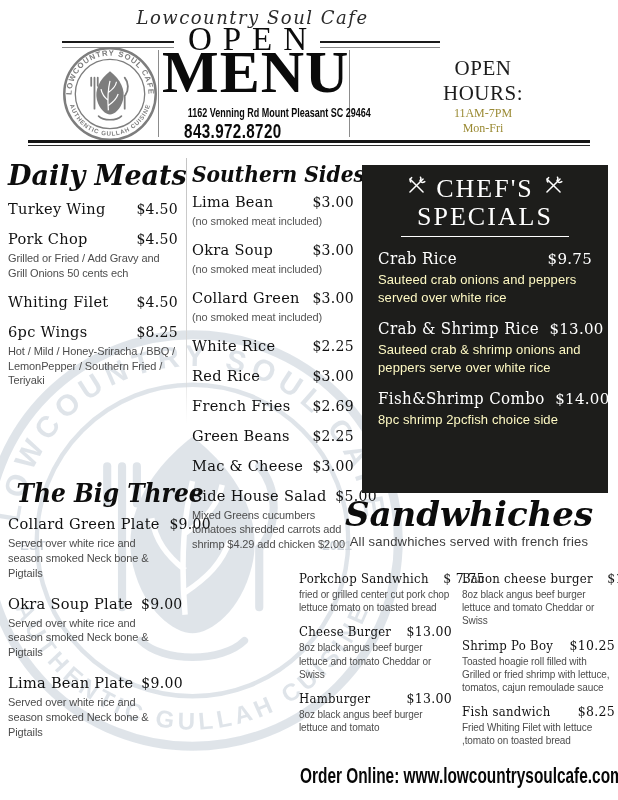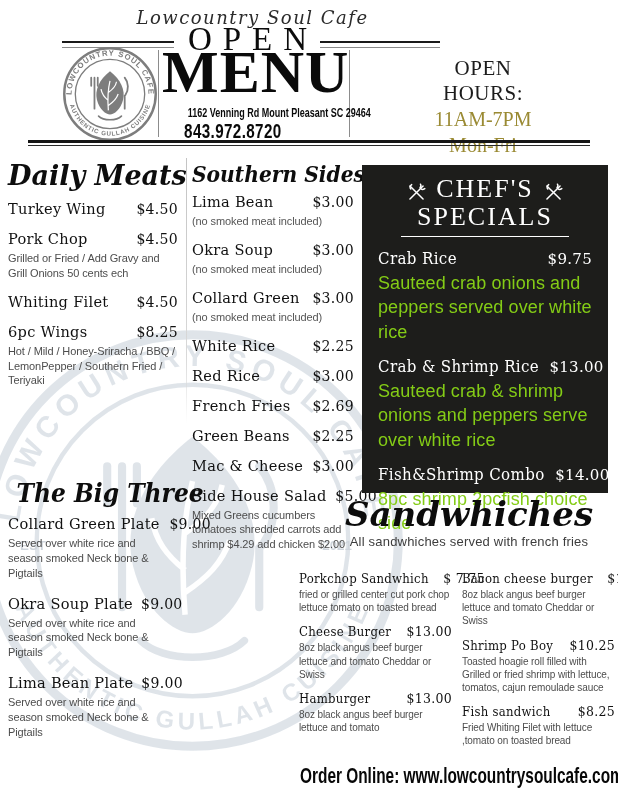--- a/index.html
+++ b/index.html
@@ -19,21 +19,21 @@
   .vline.v1{left:158px}.vline.v2{left:349px}
   .center-block{position:absolute;top:44px;left:162px;width:184px;text-align:left;}
   .menu-title{font-family:"Liberation Serif",serif;font-weight:700;font-size:60px;line-height:.95;
     letter-spacing:1px;color:#0a0a0a;}
   .address{margin-top:5px;font-family:"Liberation Sans",sans-serif;font-weight:700;font-size:12.5px;
     white-space:nowrap;transform:scaleX(.72);transform-origin:50% 50%;color:#0a0a0a;}
   .phone{font-family:"Liberation Sans",sans-serif;font-weight:700;font-size:20px;white-space:nowrap;
     transform:scaleX(.76);transform-origin:50% 50%;letter-spacing:.5px;color:#0a0a0a;}
   .hours{position:absolute;top:56px;left:408px;width:150px;text-align:center;font-family:"Liberation Serif",serif;}
   .hours .line{font-size:21px;line-height:1.18;color:#1c1c1c;letter-spacing:.5px;}
-  .hours .accent{font-size:20px;line-height:1.3;color:#9a8a33;}
+  .hours .accent{font-size:12px;line-height:1.3;color:#9a8a33;}
   .header-rule{position:absolute;top:140px;left:28px;width:562px;border-top:3.5px solid #161616;}
   .header-rule::after{content:"";display:block;margin-top:2px;border-top:1.5px solid #2a2a2a;}
 
   
   .watermark{position:absolute;top:318px;left:-30px;width:445px;height:445px;opacity:.42;pointer-events:none;}
 
   
   .col{position:absolute;}
   #col-daily{left:8px;top:160px;width:170px;}
   #col-big3{left:8px;top:478px;width:170px;}
@@ -54,26 +54,26 @@
     margin-top:3px;letter-spacing:-.1px;}
   #col-big3 .mi{margin-bottom:14px;}
   #col-big3 .mi-desc{max-width:150px;}
   .paren{color:#555;}
 
   
   #chefs-box{left:362px;top:165px;width:246px;height:328px;background:#1d1d1b;color:#fff;
     padding:10px 16px;box-sizing:border-box;}
   .chef-title{text-align:center;font-family:"Liberation Serif",serif;font-size:26px;letter-spacing:2px;
     color:#fff;line-height:1.08;}
-  .chef-title .row1{display:flex;align-items:flex-end;justify-content:center;gap:9px;}
+  .chef-title .row1{display:flex;align-items:flex-start;justify-content:center;gap:9px;}
   .chef-underline{width:168px;margin:5px auto 12px;border-top:1.5px solid #fff;}
   .chef-item{margin-bottom:13px;}
   .chef-item .mi-name{font-size:16px;color:#fff;letter-spacing:.4px;}
   .chef-item .mi-price{font-size:15px;color:#fff;}
-  .chef-item .mi-desc{font-size:18px;color:#84cc16;line-height:1.35;letter-spacing:.1px;}
+  .chef-item .mi-desc{font-size:13px;color:#fef9c3;line-height:1.35;letter-spacing:.1px;}
   .xut{width:21px;height:21px;flex-shrink:0;}
 
   
   #sandwiches{left:299px;top:497px;width:316px;}
   .sand-head{text-align:center;padding-left:24px;}
   .sand-title{font:italic 700 34px "DejaVu Serif",serif;color:#0c0c0c;line-height:1;}
   .sand-sub{font-family:"Liberation Sans",sans-serif;font-size:13px;color:#3d3d3d;margin-top:3px;letter-spacing:.2px;}
   .sand-cols{display:flex;gap:10px;margin-top:10px;}
   .sand-col{flex:1;min-width:0;margin-top:12px;}
   .sand-col .mi{margin-bottom:10px;}

